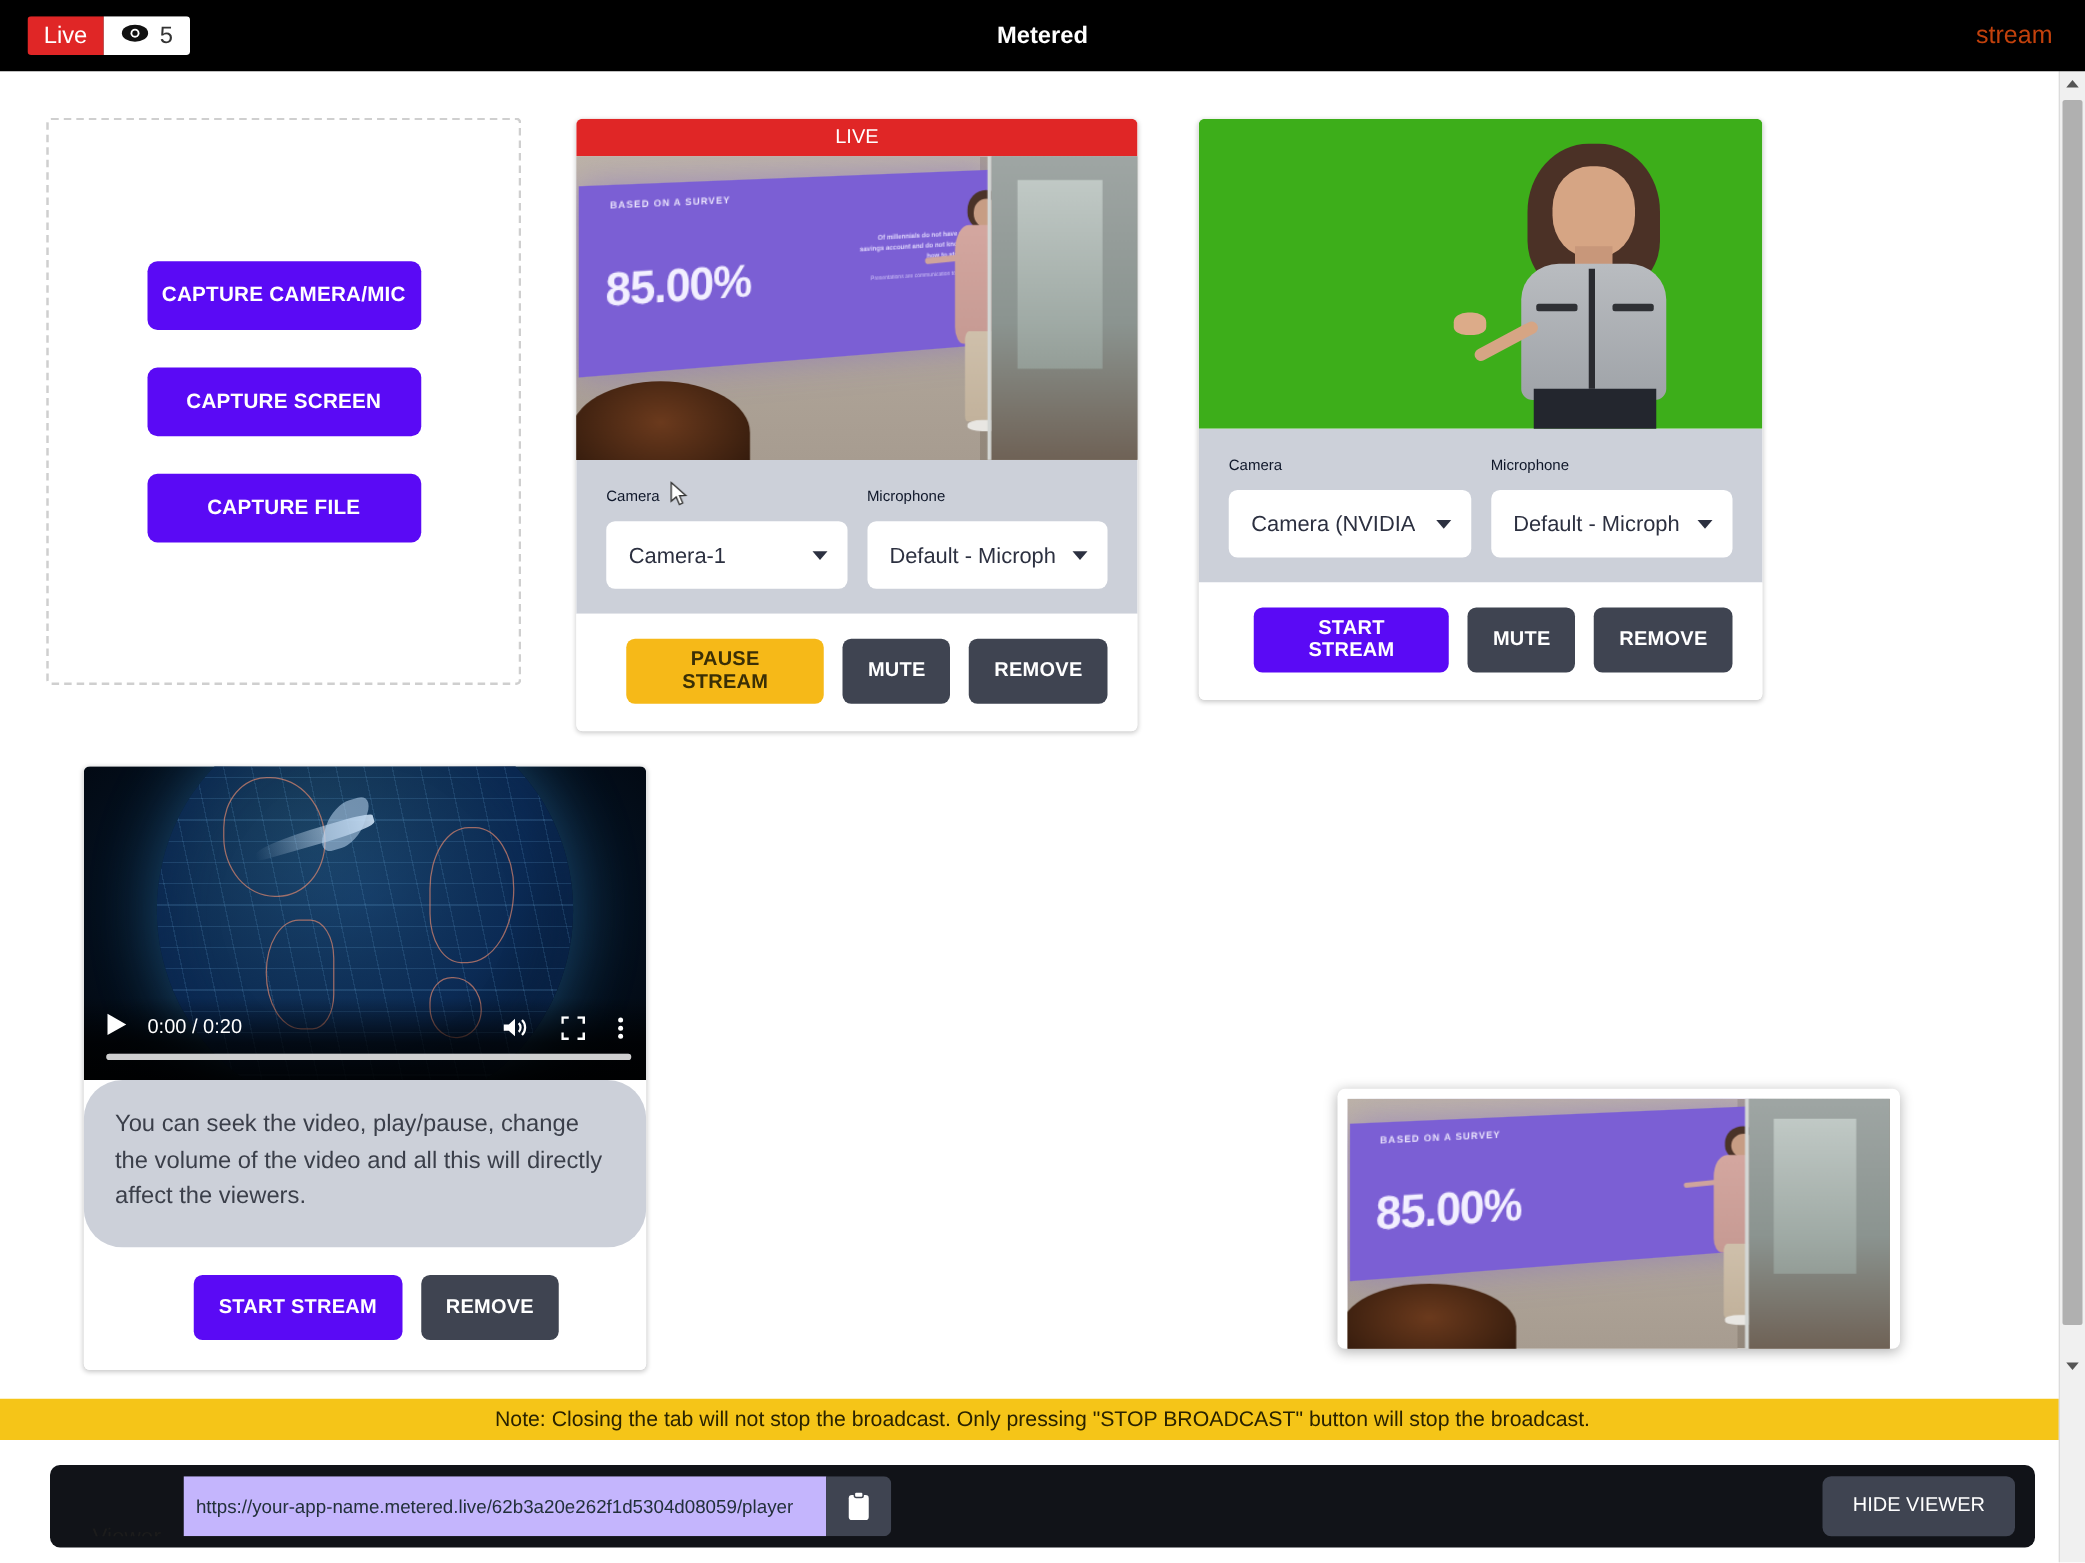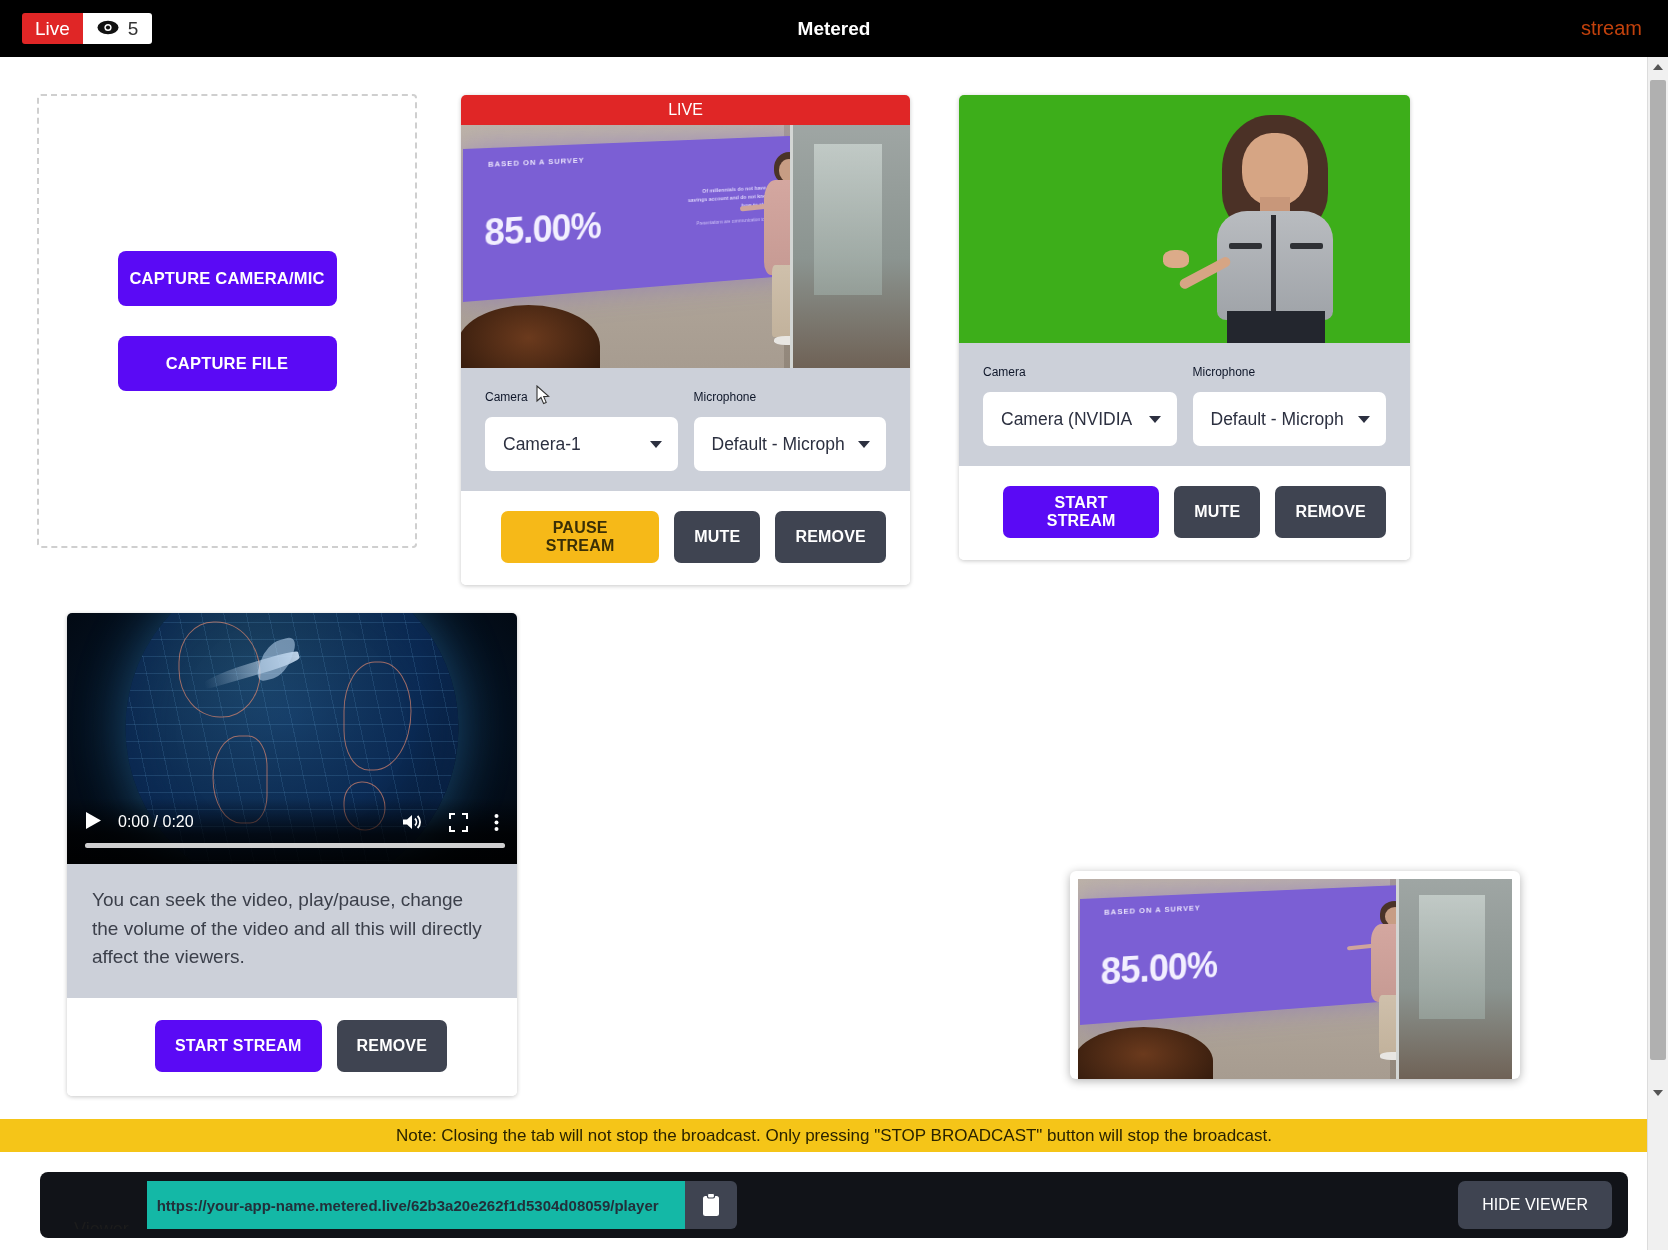--- a/index.html
+++ b/index.html
@@ -428,20 +428,21 @@
     width: 100%;
     background: rgba(230,230,230,0.85);
     border-radius: 3px;
   }
   .file-desc {
     background: #ccd0d9;
     padding: 22px 25px 26px 25px;
     font-size: 19px;
     line-height: 1.5;
     color: #3b3f4a;
+    border-radius: 31px;
   }
 
   
   .pip-viewer {
     position: absolute;
     left: 1070px; top: 814px;
     width: 450px; height: 208px;
     background: #ffffff;
     border-radius: 6px;
     box-shadow: 0 2px 10px rgba(0,0,0,0.3);
@@ -487,26 +488,25 @@
   }
   .vf-label {
     background: #e4e4e4;
     color: #1c1c1c;
     font-size: 18px;
     display: flex; align-items: center;
     padding: 0 18px 0 18px;
     margin-top: 48px;
   }
   .vf-url {
-    background: #14b8a6;
+    background: #c4b5fd;
     color: #22303a;
     font-size: 15px;
     display: flex; align-items: center;
     padding: 0 26px 0 10px;
-    font-weight: bold;
   }
   .vf-copy {
     background: #3f4451;
     width: 52px;
     display: flex; align-items: center; justify-content: center;
     cursor: pointer;
   }
   .bb-spacer { flex: 1; }
   .btn-bb {
     background: #3f4451;
@@ -549,20 +549,21 @@
   <div class="sb-thumb"></div>
   <div class="sb-arrow down">
       <span></span>
     </div>
 </div>
 
 <div class="canvas">
 
   <div class="capture-panel">
     <button class="btn btn-purple capture-btn">CAPTURE CAMERA/MIC</button>
+    <button class="btn btn-purple capture-btn">CAPTURE SCREEN</button>
     <button class="btn btn-purple capture-btn">CAPTURE FILE</button>
   </div>
 
   <div class="card" style="left:461px; top:38px; width:449px;">
     <div class="live-banner">LIVE</div>
     <div class="video-area" style="height:243px;">
       <div class="vid-present">
         <div class="vp-wall"></div>
         <div class="vp-slide">
           <div class="vp-kicker">BASED ON A SURVEY</div>

